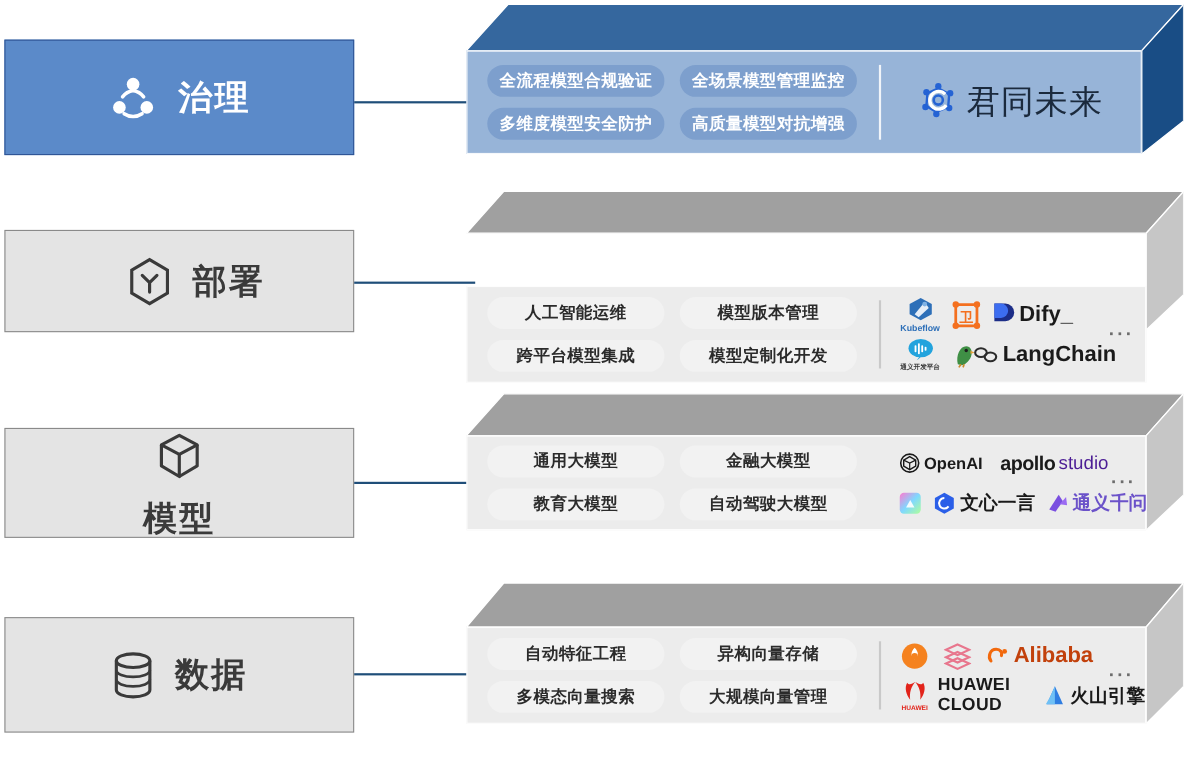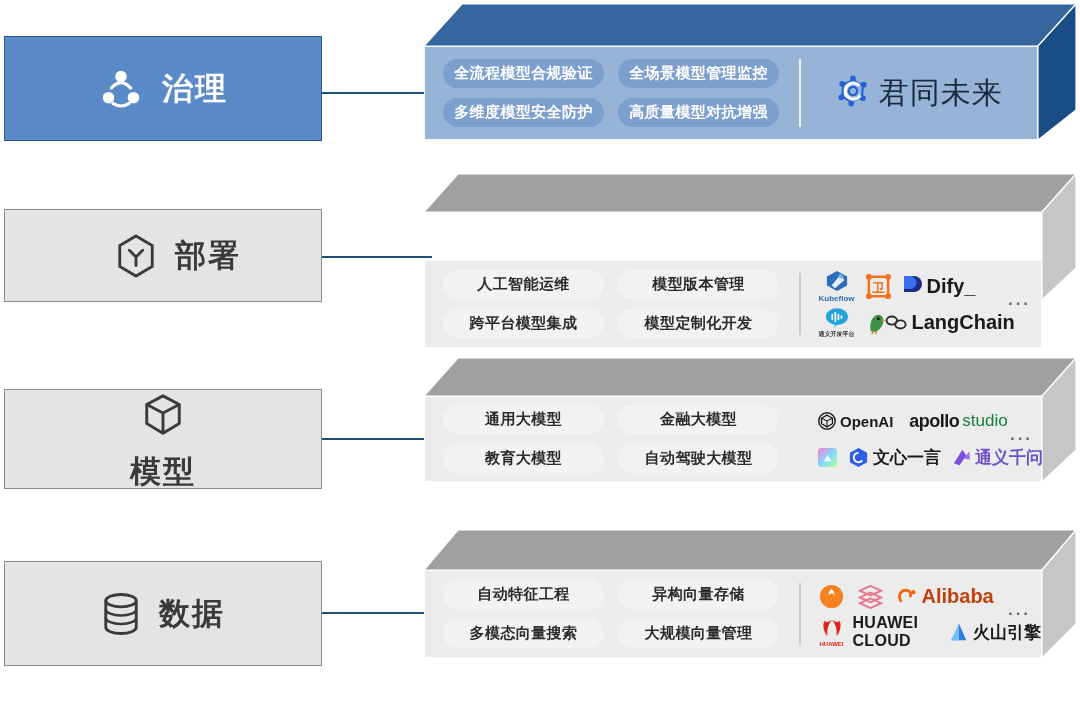--- a/index.html
+++ b/index.html
@@ -314,21 +314,21 @@
           <span class="lg">
             <svg width="20" height="20" viewBox="0 0 22 22">
               <path d="M11 2 A9 9 0 1 0 11 20 A9 9 0 1 0 11 2 Z" fill="none" stroke="#1a1a1a" stroke-width="1.6"></path>
               <path d="M11 4.5 L17 8 L17 14 L11 17.5 L5 14 L5 8 Z" fill="none" stroke="#1a1a1a" stroke-width="1.4"></path>
               <path d="M5 8 L11 11 L17 8 M11 11 L11 17.5" fill="none" stroke="#1a1a1a" stroke-width="1.2"></path>
             </svg>
             <span class="lg-txt">OpenAI</span>
           </span>
           <span class="lg" style="margin-left:6px;">
             <span class="lg-txt" style="font-size:18px;letter-spacing:-.5px">apollo</span>
-            <span class="lg-txt thin" style="font-size:17px;color:#15803d">studio</span>
+            <span class="lg-txt thin" style="font-size:17px;color:#4c1d95">studio</span>
           </span>
         </div>
         <div class="logo-row">
           <span class="lg">
             <svg width="21" height="21" viewBox="0 0 22 22">
               <defs>
                   <linearGradient id="gsq" x1="0" y1="0" x2="1" y2="1">
                 <stop offset="0" stop-color="#ff7bd1"></stop>
                     <stop offset=".5" stop-color="#7fd8ff"></stop>
                     <stop offset="1" stop-color="#b0ff9a"></stop>

